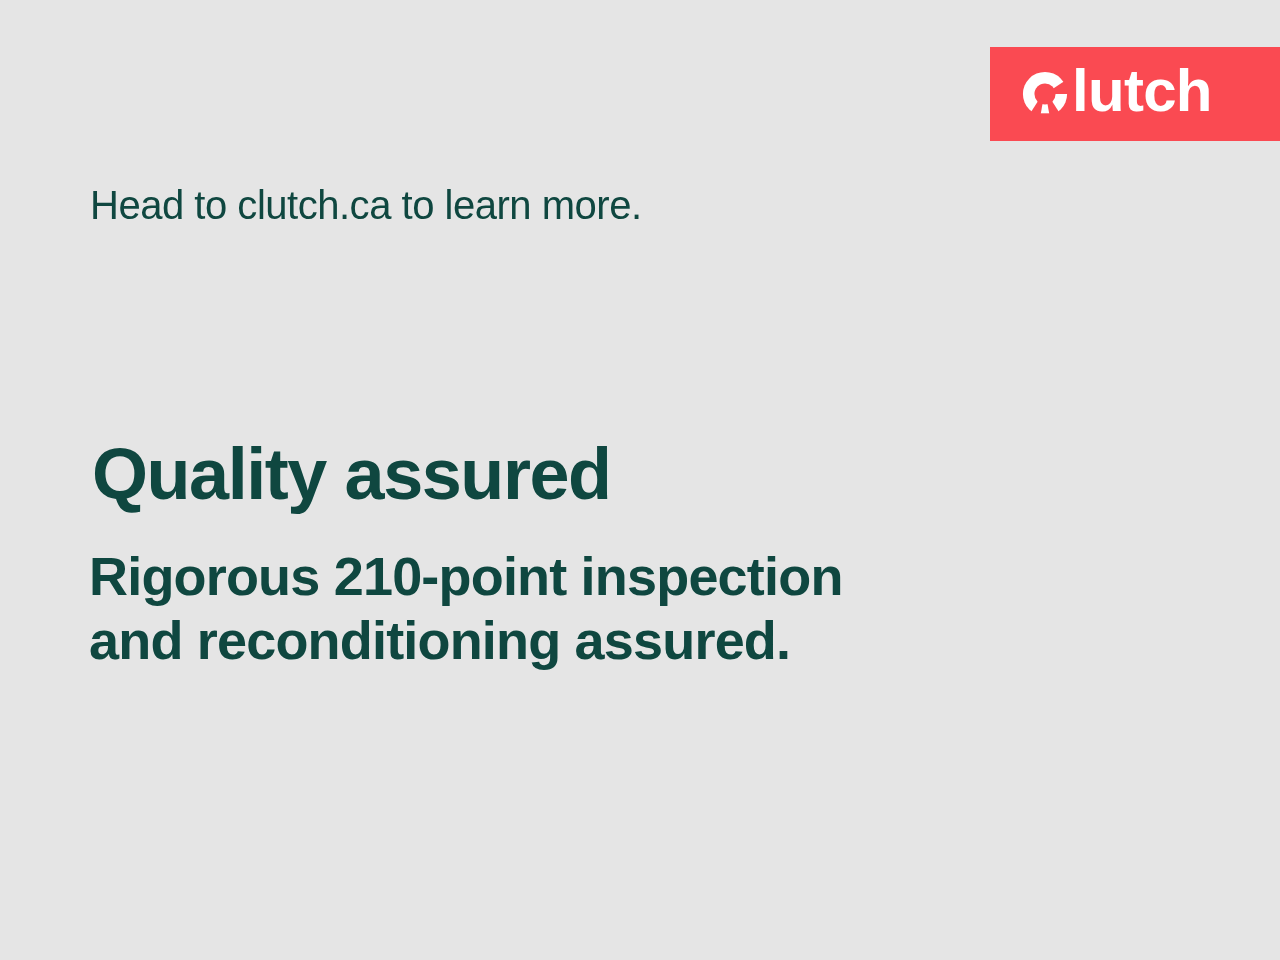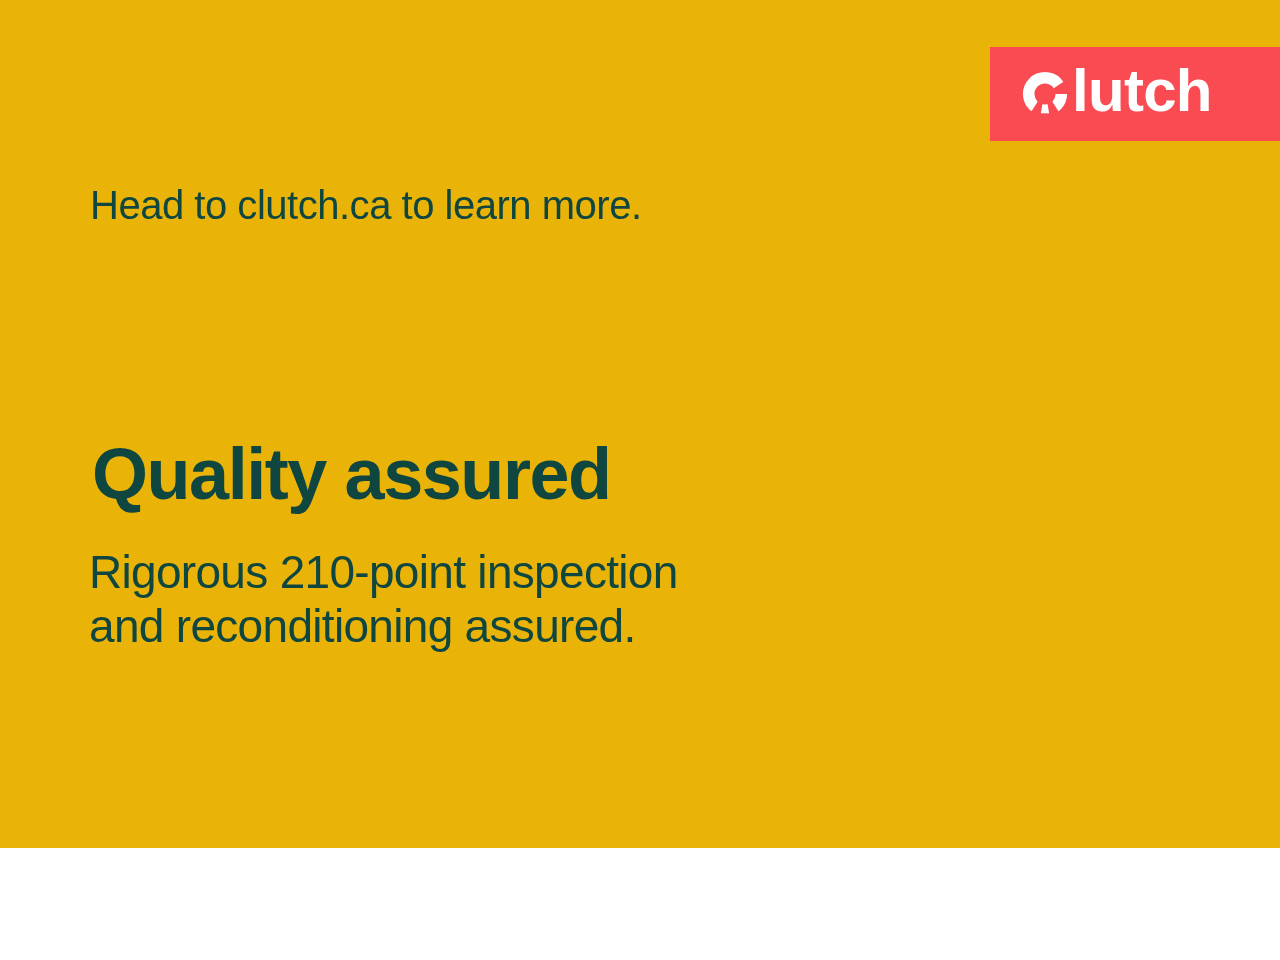--- a/index.html
+++ b/index.html
@@ -9,22 +9,22 @@
   body {
     width: 1280px;
     height: 960px;
     overflow: hidden;
     font-family: "Liberation Sans", sans-serif;
   }
 
   #slide {
     position: relative;
     width: 1280px;
-    height: 848px;
-    background: #eab308;
+    height: 960px;
+    background: #e5e5e5;
   }
 
   
   #logo-badge {
     position: absolute;
     left: 990px;
     top: 47px;
     width: 290px;
     height: 94px;
     background: #fa4a52;
@@ -76,22 +76,22 @@
     color: #0f4740;
     letter-spacing: -0.02em;
     line-height: 1.05;
     white-space: nowrap;
   }
 
   #subcopy {
     position: absolute;
     left: 89px;
     top: 545px;
-    font-size: 46px;
-    font-weight: 400;
+    font-size: 54px;
+    font-weight: 700;
     color: #0f4740;
     letter-spacing: -0.015em;
     line-height: 1.18;
   }
   #subcopy .line {
     display: block;
     white-space: nowrap;
   }
 </style>
 </head>

